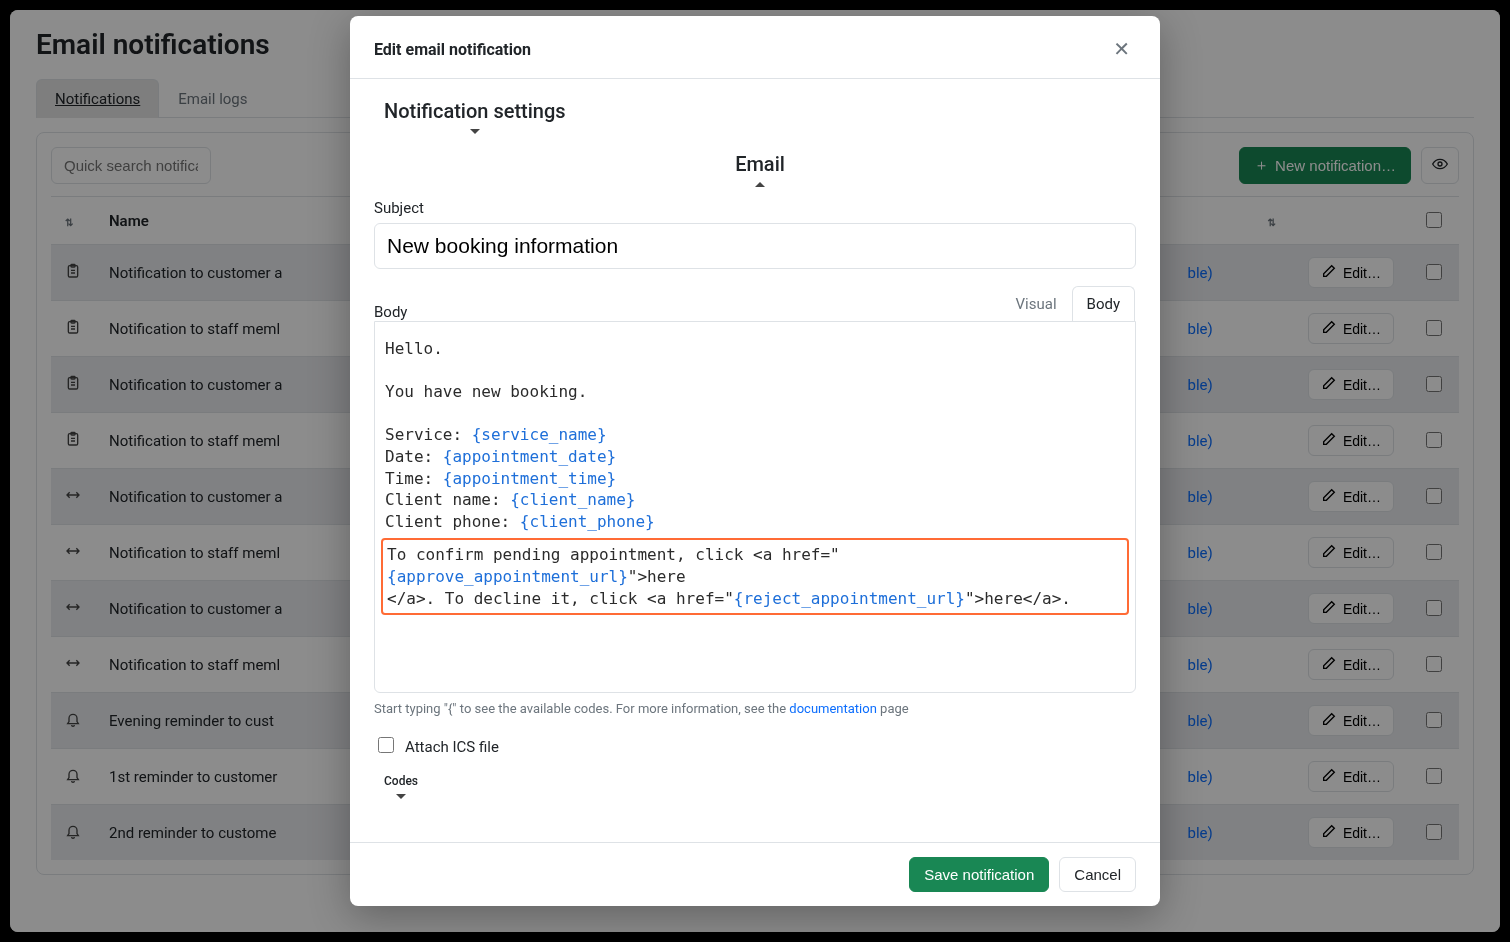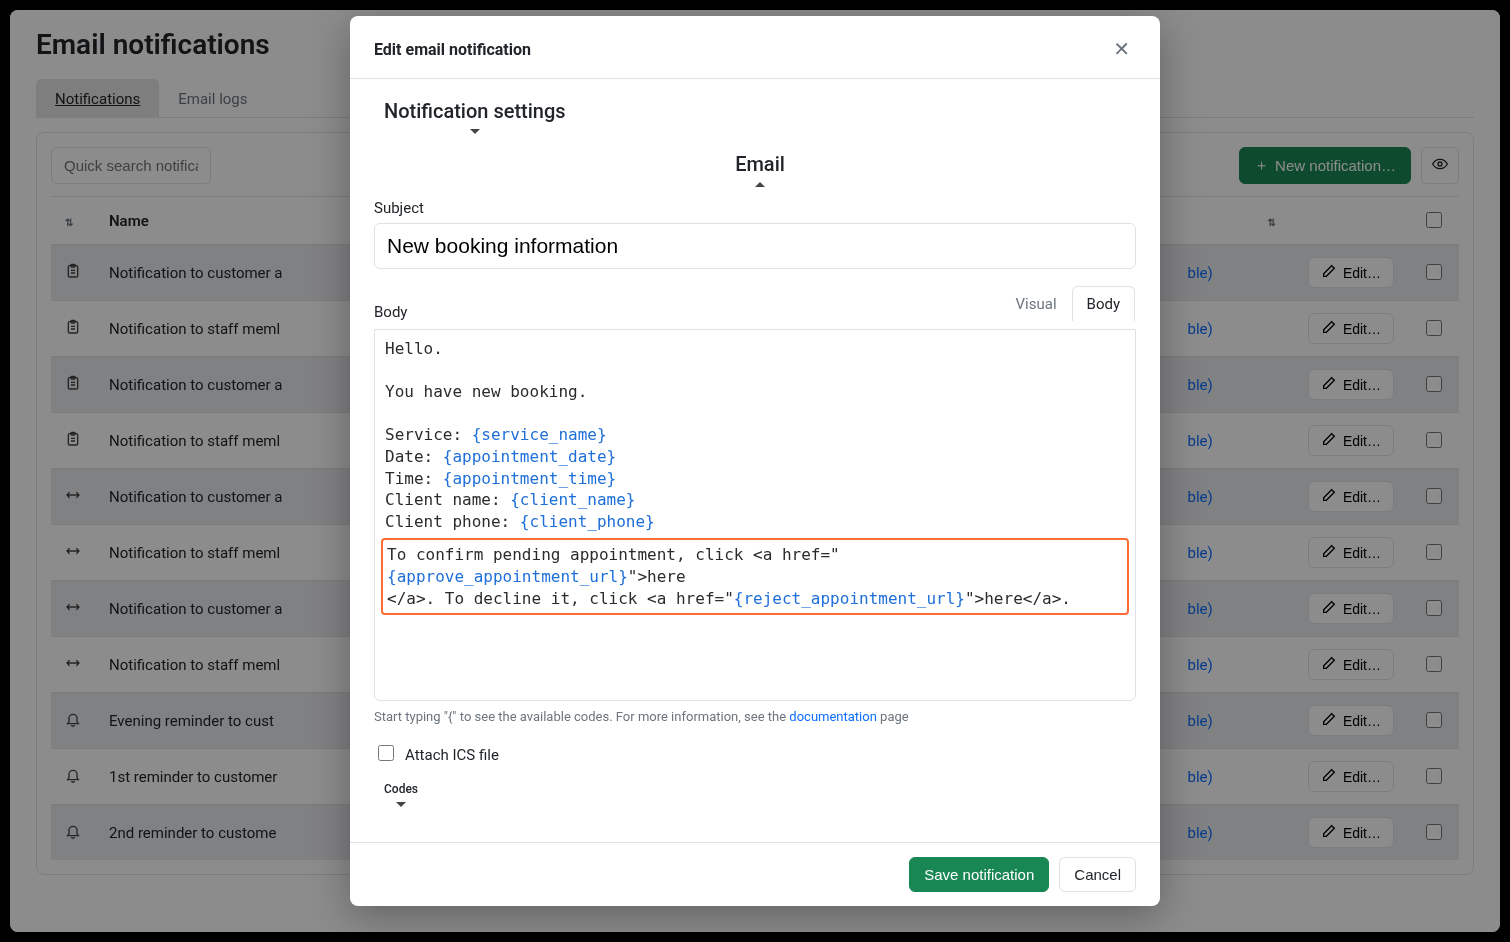--- a/index.html
+++ b/index.html
@@ -213,26 +213,25 @@
     color: var(--text);
     background:#fff;
   }
   .code-editor {
     border:1px solid var(--border);
     border-radius: 0 0 6px 6px;
     background: var(--code-bg);
     font-family: ui-monospace, SFMono-Regular, Menlo, Consolas, monospace;
     font-size: 16px;
     line-height: 1.35;
-    padding: 8px 10px;
+    padding: 16px 10px;
     white-space: pre-wrap;
     color: var(--code-text);
     height: 372px;
     position: relative;
-    margin-top: 8px;
   }
   .tok { color: var(--code-blue); }
   .highlight-box {
     border: 2px solid var(--orange);
     border-radius: 4px;
     padding: 4px 4px;
     margin: 6px -4px 0 -4px;
   }
   .hint {
     font-size: 13px;

